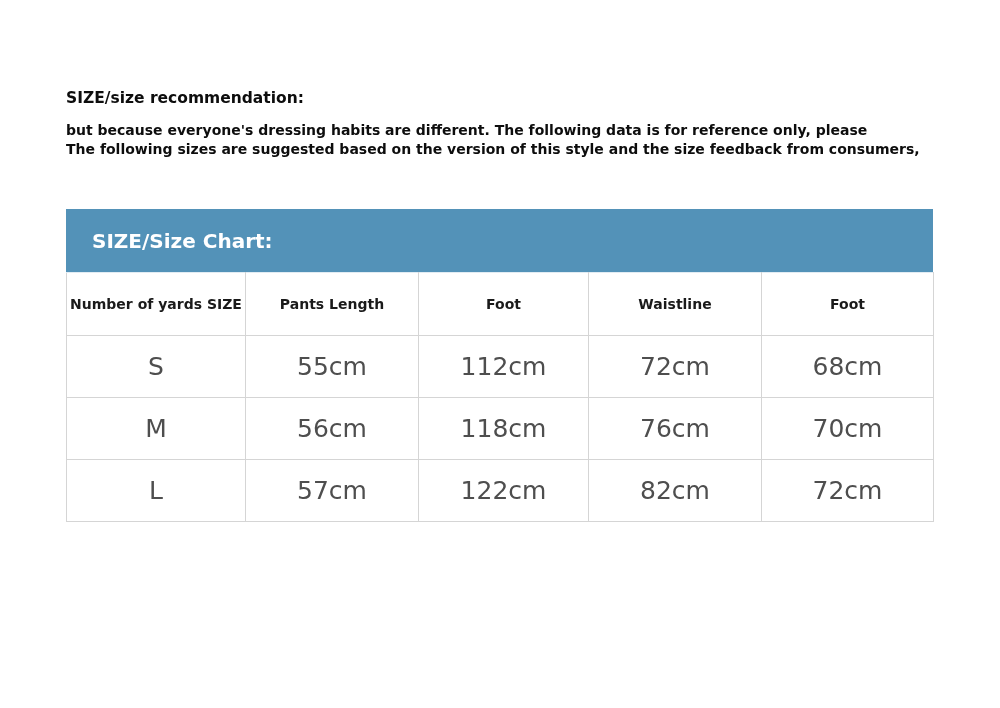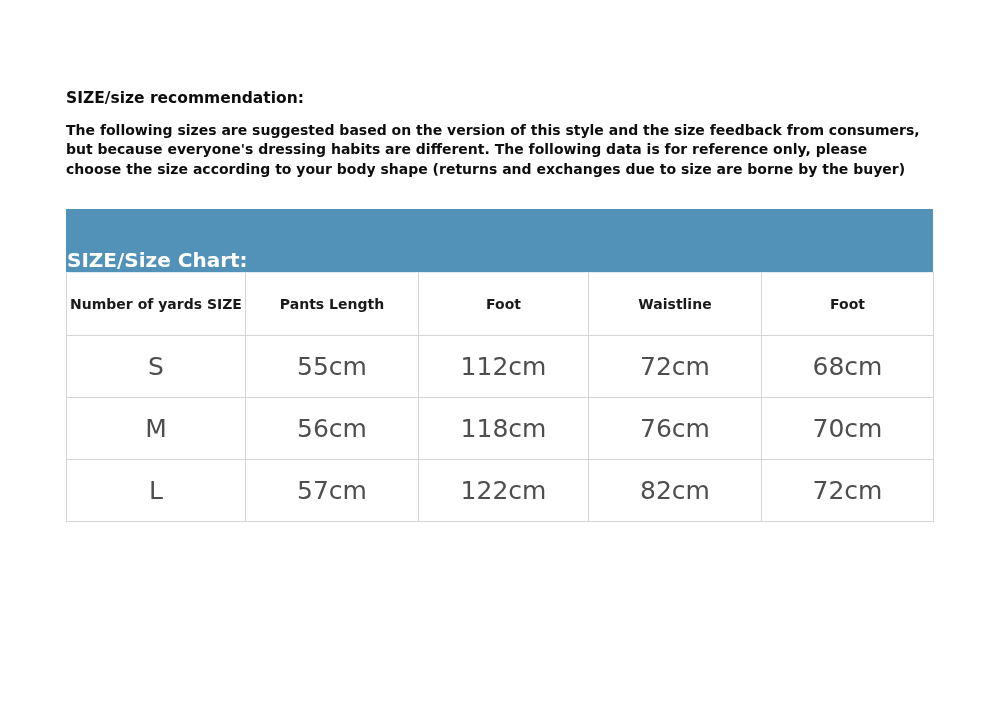--- a/index.html
+++ b/index.html
@@ -40,23 +40,23 @@
   }
 
   .chart-title-bar {
     position: absolute;
     left: 66px;
     top: 209px;
     width: 867px;
     height: 63px;
     background: #5392b8;
     display: flex;
-    align-items: flex-end;
+    align-items: center;
     box-sizing: border-box;
-    padding-left: 1px;
+    padding-left: 26px;
   }
   .chart-title-bar .title {
     color: #ffffff;
     font-family: "DejaVu Sans", sans-serif;
     font-weight: bold;
     font-size: 20px;
   }
 
   table.size-table {
     position: absolute;
@@ -92,23 +92,22 @@
     font-size: 25px;
     color: #4e4e4e;
   }
 </style>
 </head>
 <body>
 
 <div class="reco-heading">SIZE/size recommendation:</div>
 
 <div class="reco-text">
+  <div>but because everyone's dressing habits are different. The following data is for reference only, please</div>
   <div>The following sizes are suggested based on the version of this style and the size feedback from consumers,</div>
-  <div>but because everyone's dressing habits are different. The following data is for reference only, please</div>
-  <div>choose the size according to your body shape (returns and exchanges due to size are borne by the buyer)</div>
 </div>
 
 <div class="chart-title-bar">
   <span class="title">SIZE/Size Chart:</span>
 </div>
 
 <table class="size-table">
   <colgroup>
     <col style="width:179px">
     <col style="width:173px">

